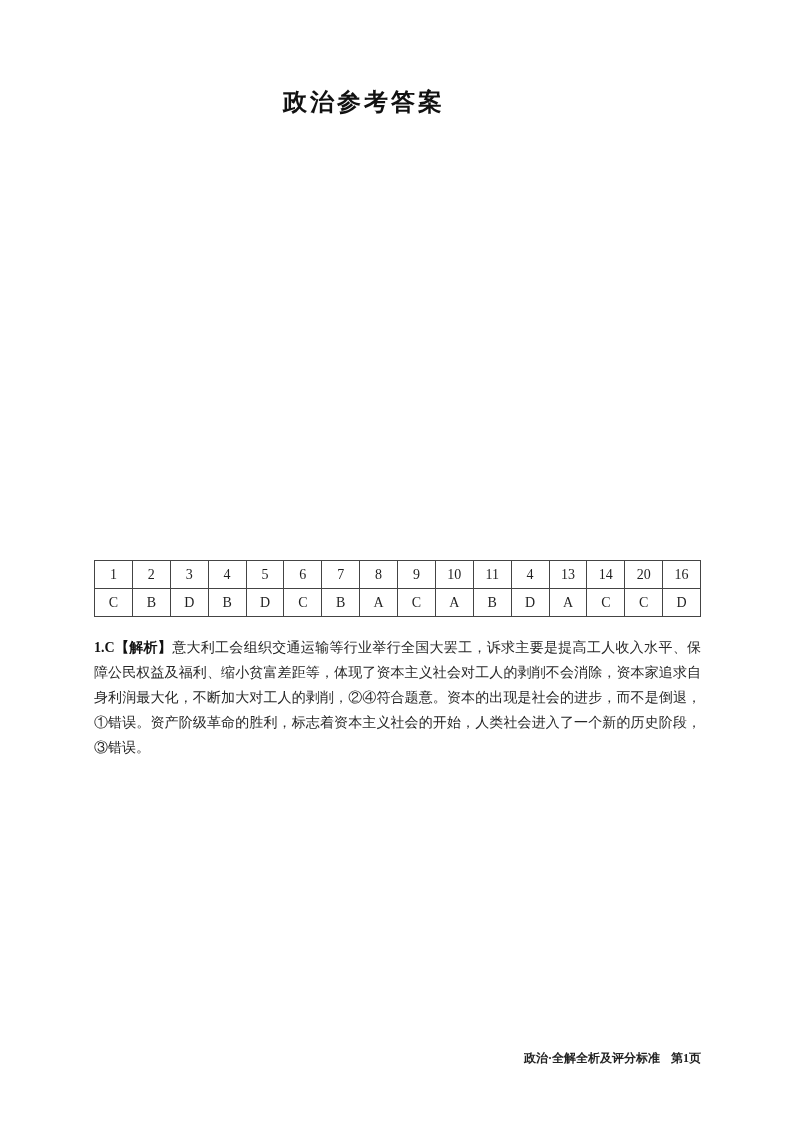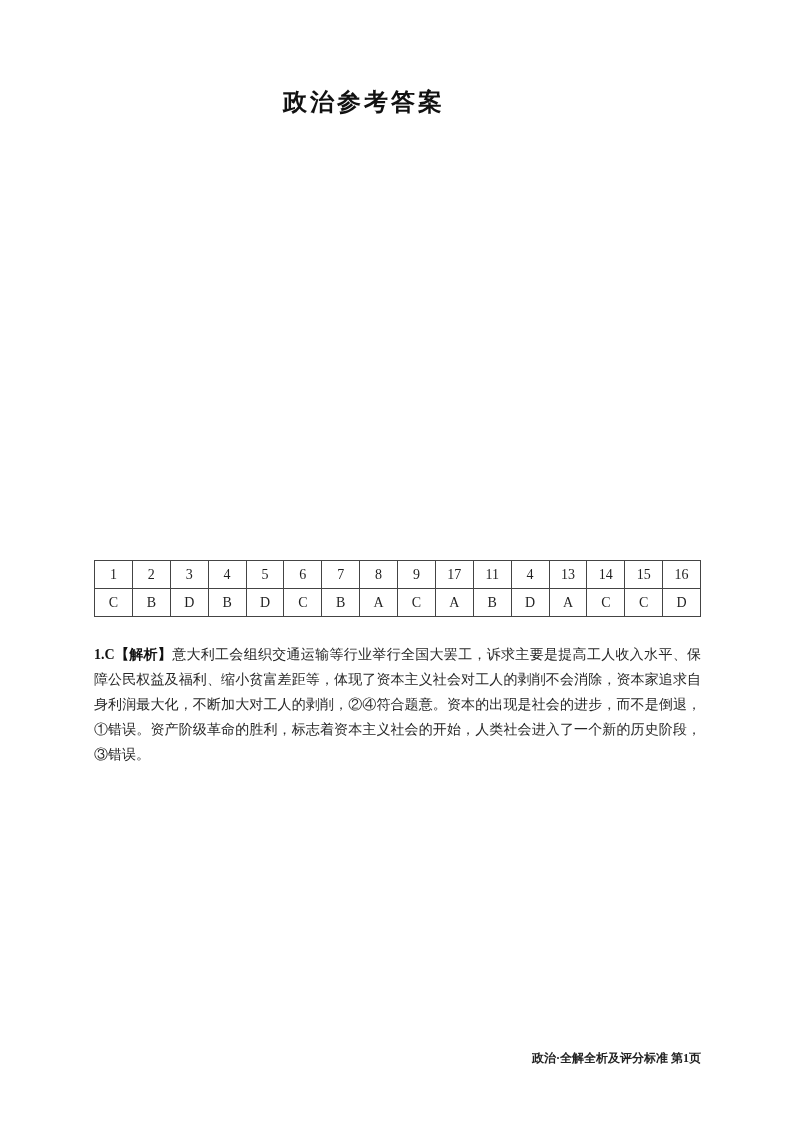--- a/index.html
+++ b/index.html
@@ -50,42 +50,42 @@
     position: absolute;
     top: 631px;
     left: 94px;
     width: 607px;
     font-size: 14px;
     line-height: 25px;
     text-align: justify;
     color: #262626;
   }
   .exp {
-    margin: 11px 0 1px 0;
+    margin: 4px 0 1px 0;
   }
   .exp b {
     font-weight: bold;
     color: #111;
   }
   .footer {
     position: absolute;
     top: 1050px;
     left: 94px;
     width: 607px;
     text-align: right;
     font-size: 12px;
     color: #222;
   }
   .footer .footer-main {
     font-weight: bold;
     padding-left: 40px;
   }
   .footer .footer-page {
     font-weight: bold;
-    margin-left: 0;
+    margin-left: 8px;
   }
 </style>
 </head>
 <body>
 
 <div class="page">
 
   <h1 class="title">政治参考答案</h1>
 
   <table class="answer-table">
@@ -93,26 +93,26 @@
       <tr id="row-numbers">
           <td>1</td>
           <td>2</td>
           <td>3</td>
           <td>4</td>
           <td>5</td>
           <td>6</td>
           <td>7</td>
           <td>8</td>
           <td>9</td>
-          <td>17</td>
+          <td>10</td>
           <td>11</td>
           <td>4</td>
           <td>13</td>
           <td>14</td>
-          <td>15</td>
+          <td>20</td>
           <td>16</td>
         </tr>
       <tr id="row-answers">
           <td>C</td>
           <td>B</td>
           <td>D</td>
           <td>B</td>
           <td>D</td>
           <td>C</td>
           <td>B</td>

